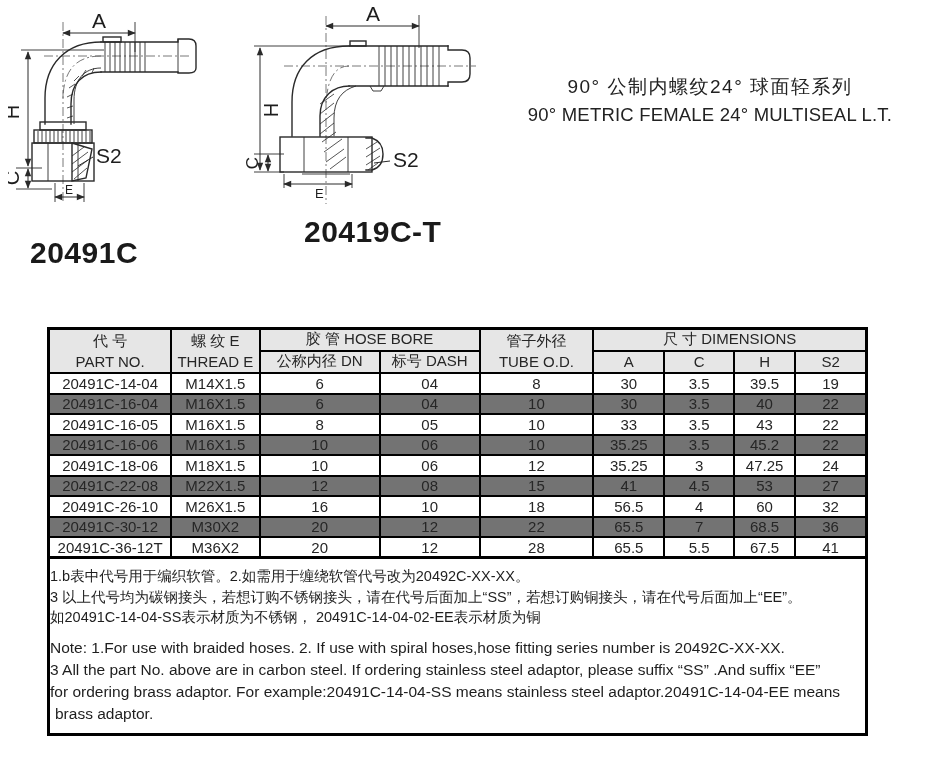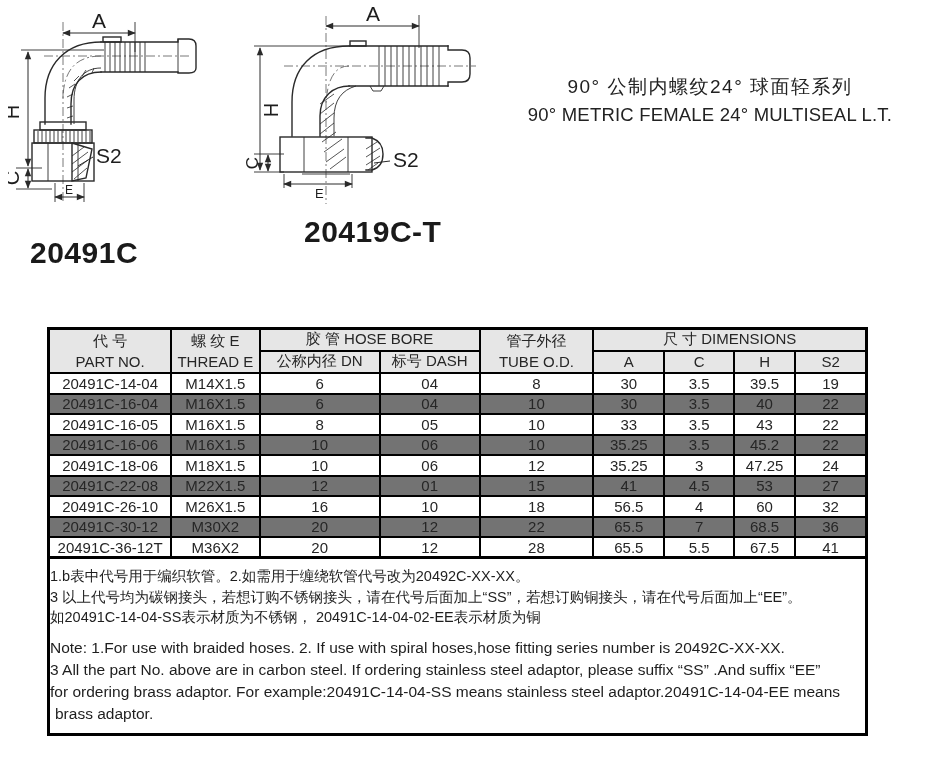--- a/index.html
+++ b/index.html
@@ -342,21 +342,21 @@
             <td>12</td>
             <td>35.25</td>
             <td>3</td>
             <td>47.25</td>
             <td>24</td>
         </tr>
         <tr class="shade">
           <td>20491C-22-08</td>
             <td>M22X1.5</td>
             <td>12</td>
-            <td>01</td>
+            <td>08</td>
             <td>15</td>
             <td>41</td>
             <td>4.5</td>
             <td>53</td>
             <td>27</td>
         </tr>
         <tr>
           <td>20491C-26-10</td>
             <td>M26X1.5</td>
             <td>16</td>

